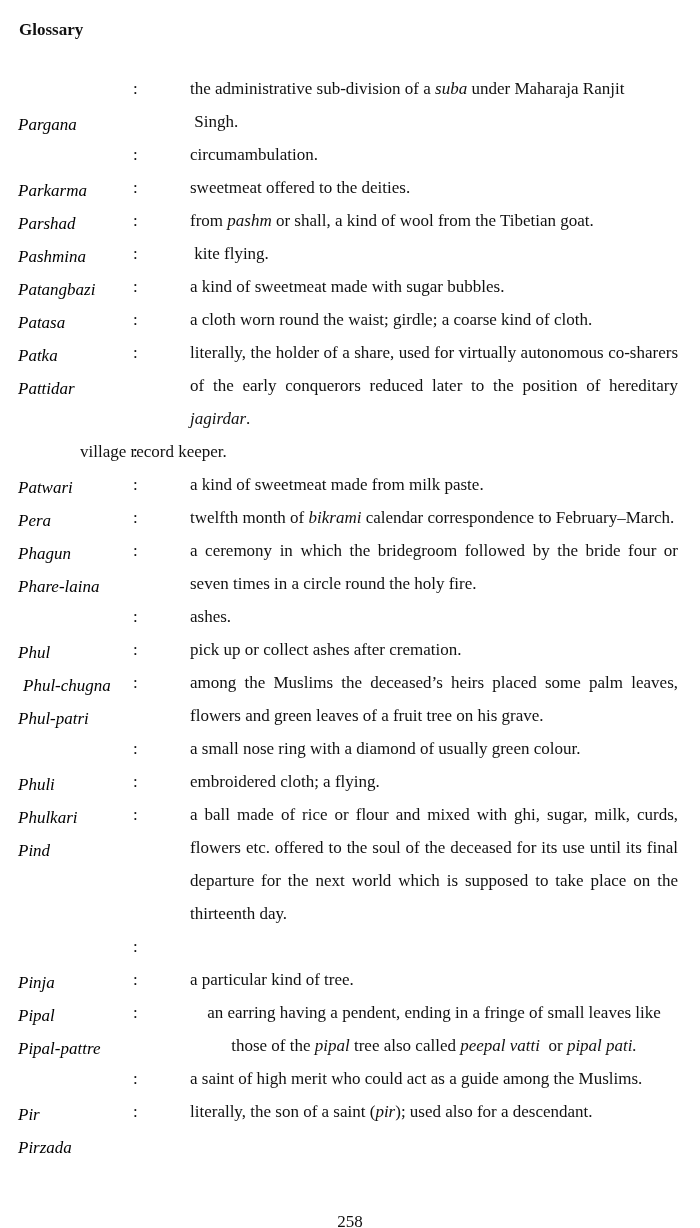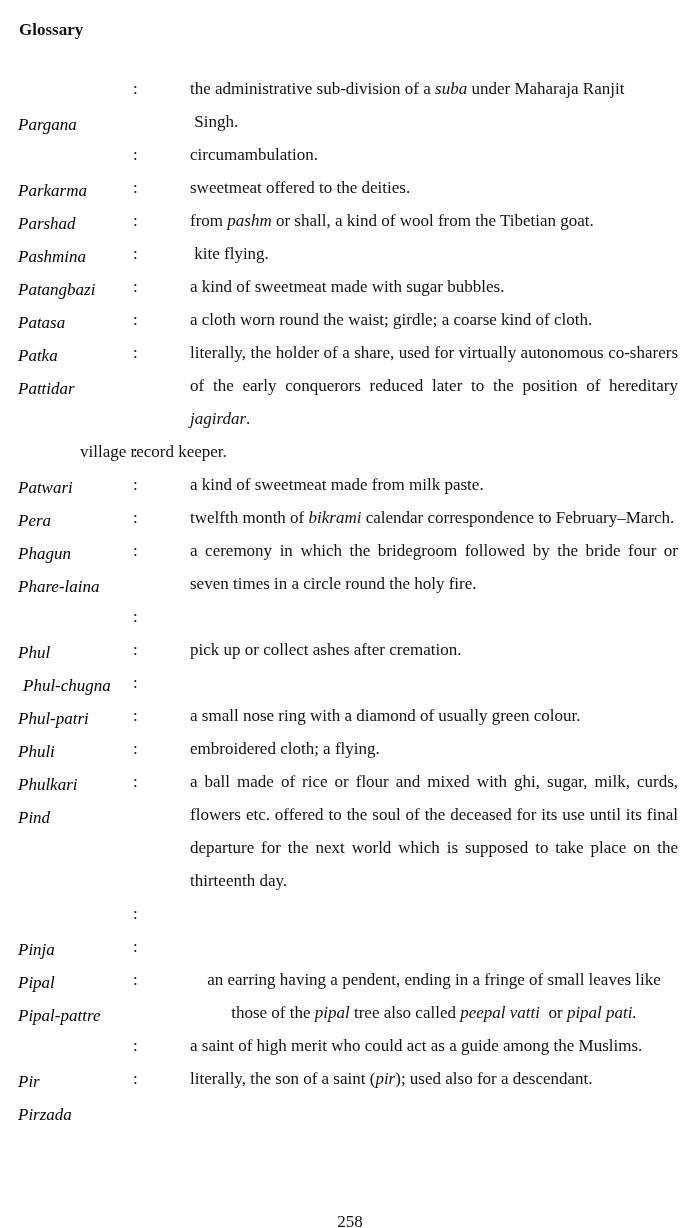--- a/index.html
+++ b/index.html
@@ -128,29 +128,31 @@
       <div class="def">twelfth month of <i>bikrami</i> calendar correspondence to February–March.</div>
     </div>
     <div class="entry">
       <span class="term">Phare-laina</span>
       <span class="colon">:</span>
       <div class="def">a ceremony in which the bridegroom followed by the bride four or seven times in a circle round the holy fire.</div>
     </div>
     <div class="entry">
       <span class="term">Phul</span>
       <span class="colon">:</span>
+      <div class="def">ashes.</div>
     </div>
     <div class="entry">
       <span class="term" style="left: 23px; font-style: italic;"> Phul-chugna</span>
       <span class="colon">:</span>
       <div class="def">pick up or collect ashes after cremation.</div>
     </div>
     <div class="entry">
       <span class="term">Phul-patri</span>
       <span class="colon">:</span>
+      <div class="def">among the Muslims the deceased’s heirs placed some palm leaves, flowers and green leaves of a fruit tree on his grave.</div>
     </div>
     <div class="entry">
       <span class="term">Phuli</span>
       <span class="colon">:</span>
       <div class="def">a small nose ring with a diamond of usually green colour.</div>
     </div>
     <div class="entry">
       <span class="term">Phulkari</span>
       <span class="colon">:</span>
       <div class="def">embroidered cloth; a flying.</div>
@@ -160,20 +162,21 @@
       <span class="colon">:</span>
       <div class="def">a ball made of rice or flour and mixed with ghi, sugar, milk, curds, flowers etc. offered to the soul of the deceased for its use until its final departure for the next world which is supposed to take place on the thirteenth day.</div>
     </div>
     <div class="entry">
       <span class="term">Pinja</span>
       <span class="colon">:</span>
     </div>
     <div class="entry">
       <span class="term">Pipal</span>
       <span class="colon">:</span>
+      <div class="def">a particular kind of tree.</div>
     </div>
     <div class="entry">
       <span class="term">Pipal-pattre</span>
       <span class="colon">:</span>
       <div class="def last-left">an earring having a pendent, ending in a fringe of small leaves like those of the <i>pipal</i> tree also called <i>peepal vatti</i>&nbsp; or <i>pipal pati.</i></div>
     </div>
     <div class="entry">
       <span class="term">Pir</span>
       <span class="colon">:</span>
       <div class="def">a saint of high merit who could act as a guide among the Muslims.</div>

